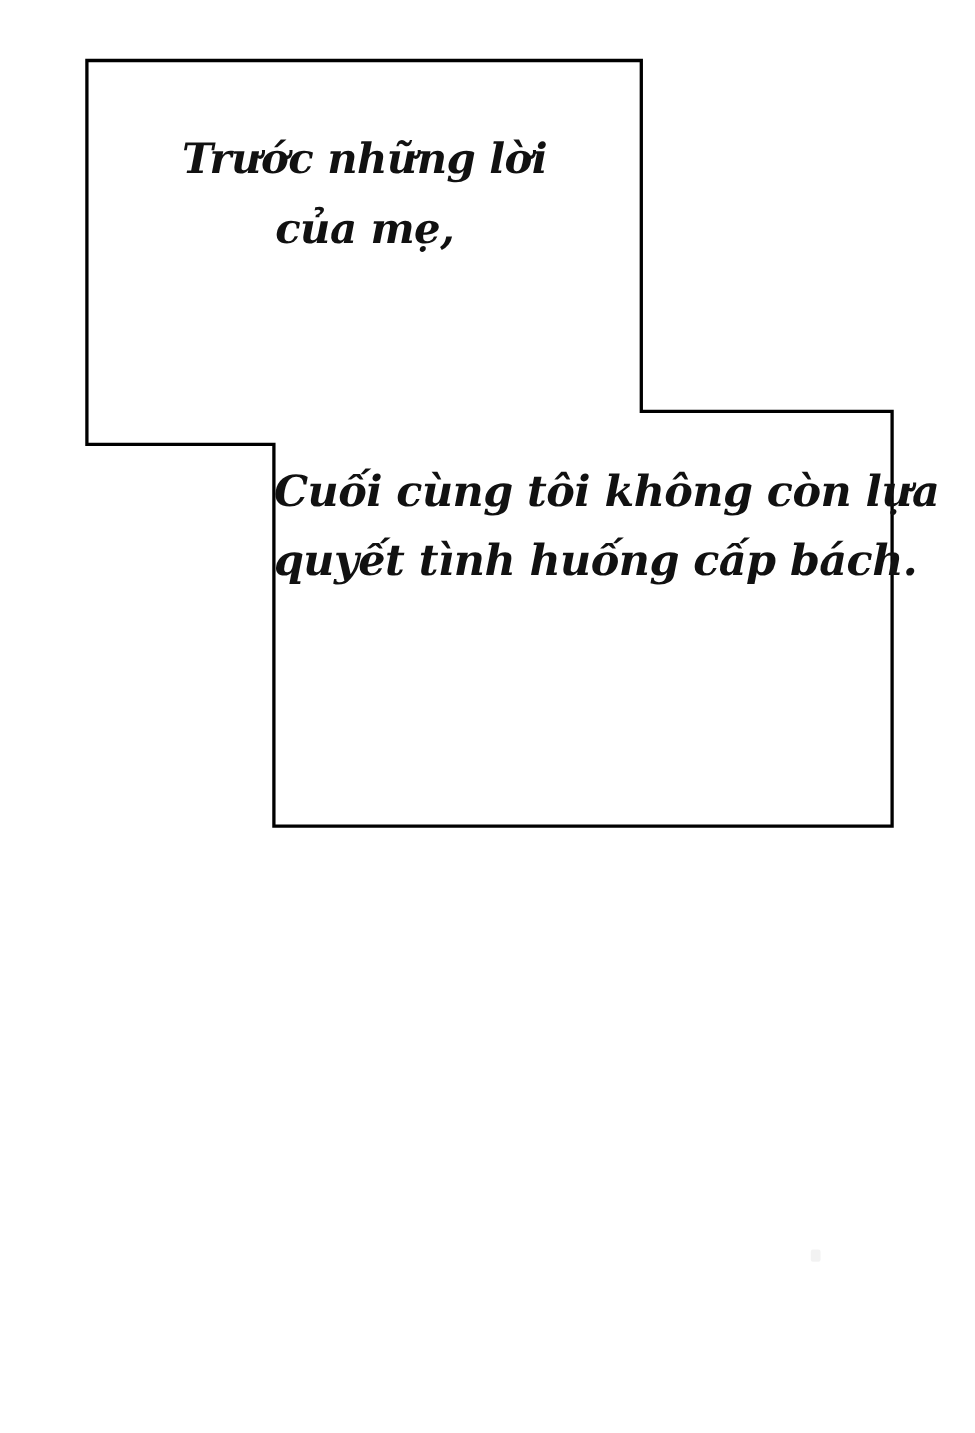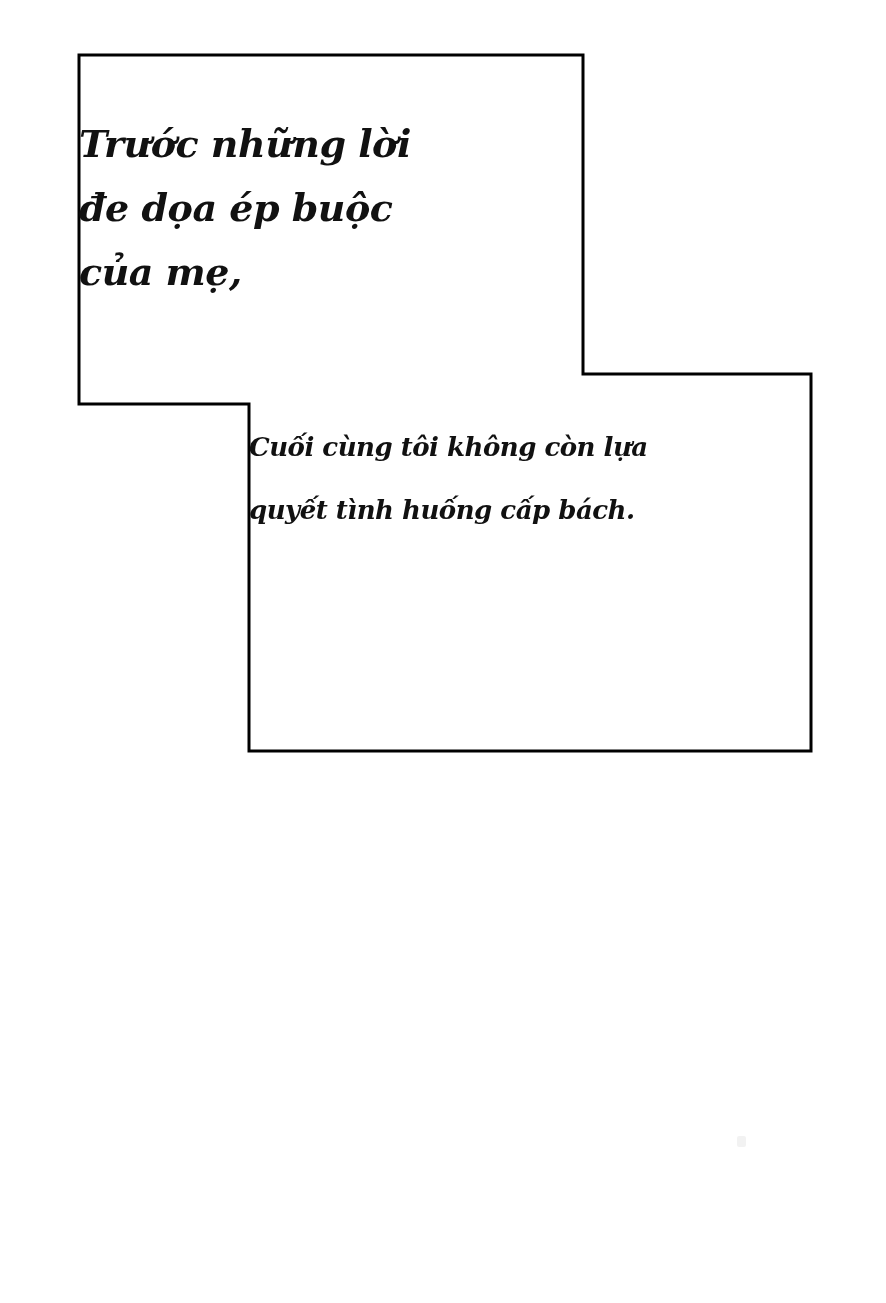--- a/index.html
+++ b/index.html
@@ -24,42 +24,42 @@
     display: block;
   }
   .panel-svg path {
     fill: #ffffff;
     stroke: #000000;
     stroke-width: 3;
     stroke-linejoin: miter;
   }
   .narration {
     position: absolute;
-    text-align: left;
+    text-align: center;
     color: #111111;
     font-style: italic;
     font-weight: bold;
     letter-spacing: -0.5px;
   }
   .narration .line {
     display: block;
     white-space: nowrap;
   }
   .narration-1 {
     left: 79px;
     top: 112px;
     width: 505px;
     font-size: 38px;
     line-height: 64px;
   }
   .narration-2 {
     left: 249px;
     top: 416px;
     width: 562px;
-    font-size: 26px;
+    font-size: 39px;
     line-height: 63px;
   }
   .faint-artifact {
     position: absolute;
     left: 737px;
     top: 1136px;
     width: 9px;
     height: 11px;
     background: rgba(0, 0, 0, 0.05);
     border-radius: 2px;
@@ -69,21 +69,20 @@
 <body>
 
 <div class="page">
 
   <svg class="panel-svg" viewBox="0 0 886 1303" xmlns="http://www.w3.org/2000/svg">
     <path d="M 79 55 L 583 55 L 583 374 L 811 374 L 811 751 L 249 751 L 249 404 L 79 404 Z"></path>
   </svg>
 
   <div class="narration narration-1">
     <span class="line">Trước những lời</span>
-    <span class="line">đe dọa ép buộc</span>
     <span class="line">của mẹ,</span>
   </div>
 
   <div class="narration narration-2">
     <span class="line">Cuối cùng tôi không còn lựa</span>
     <span class="line">quyết tình huống cấp bách.</span>
   </div>
 
   <div class="faint-artifact"></div>
 

